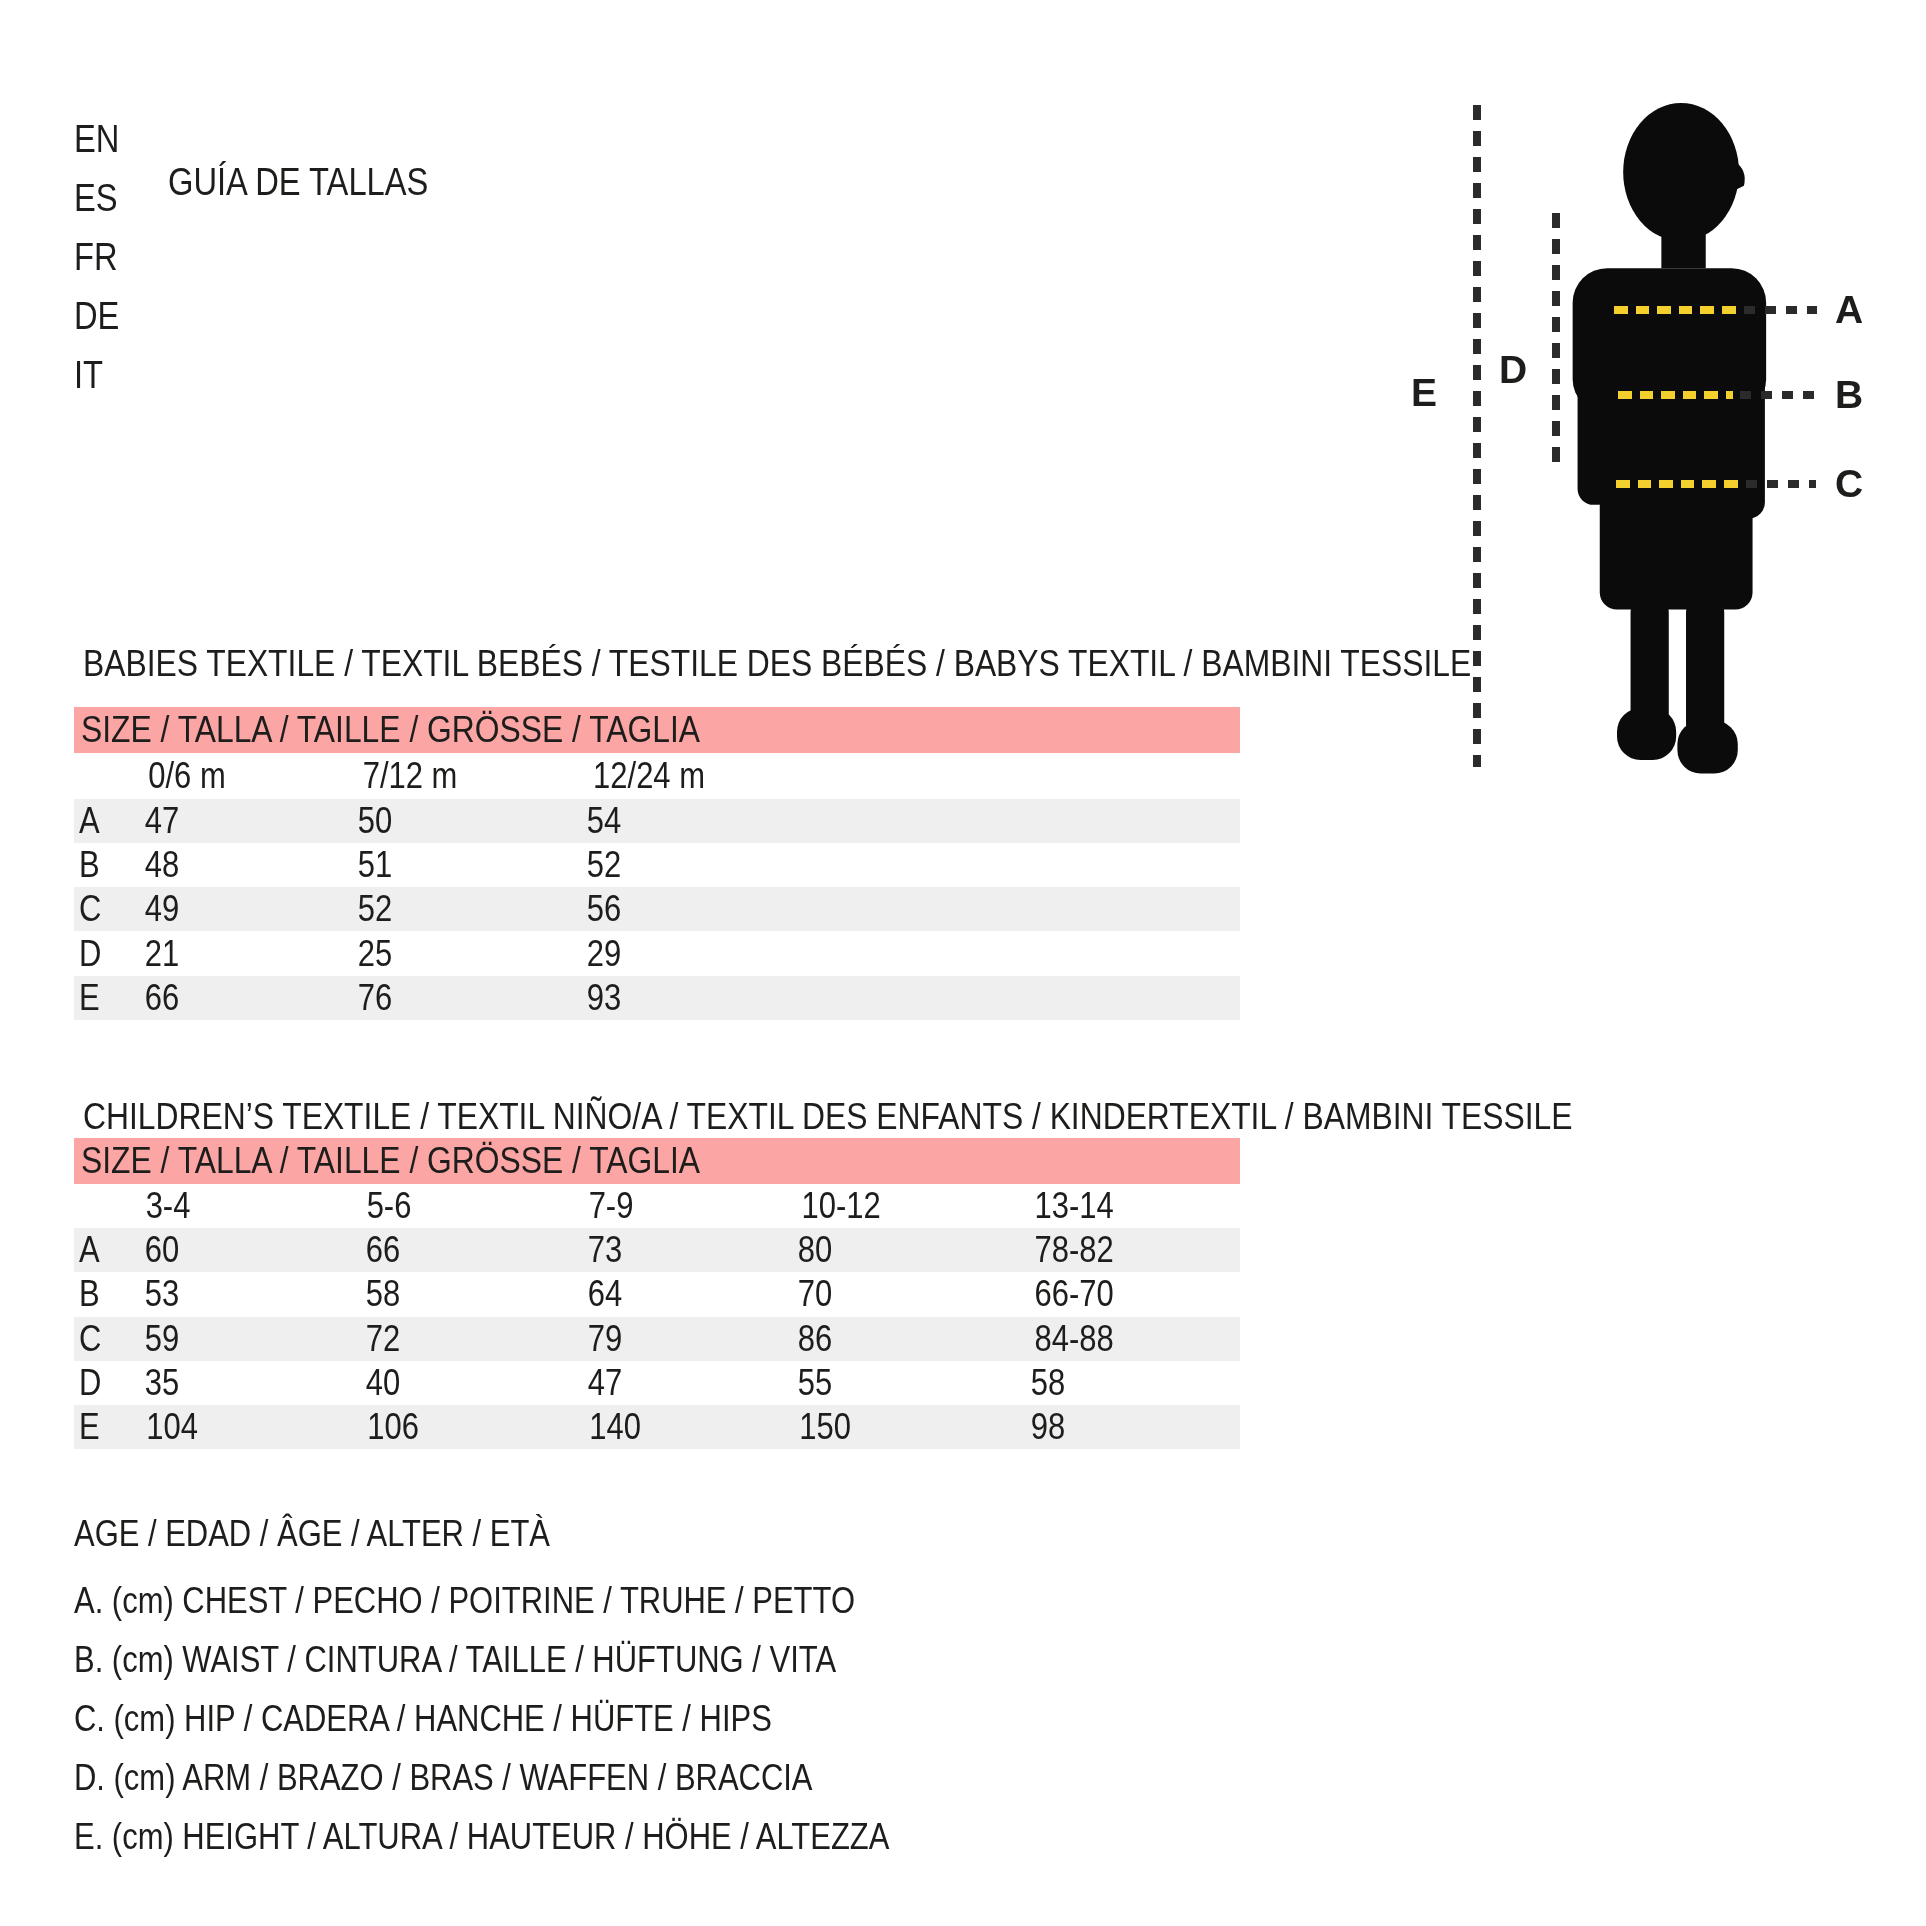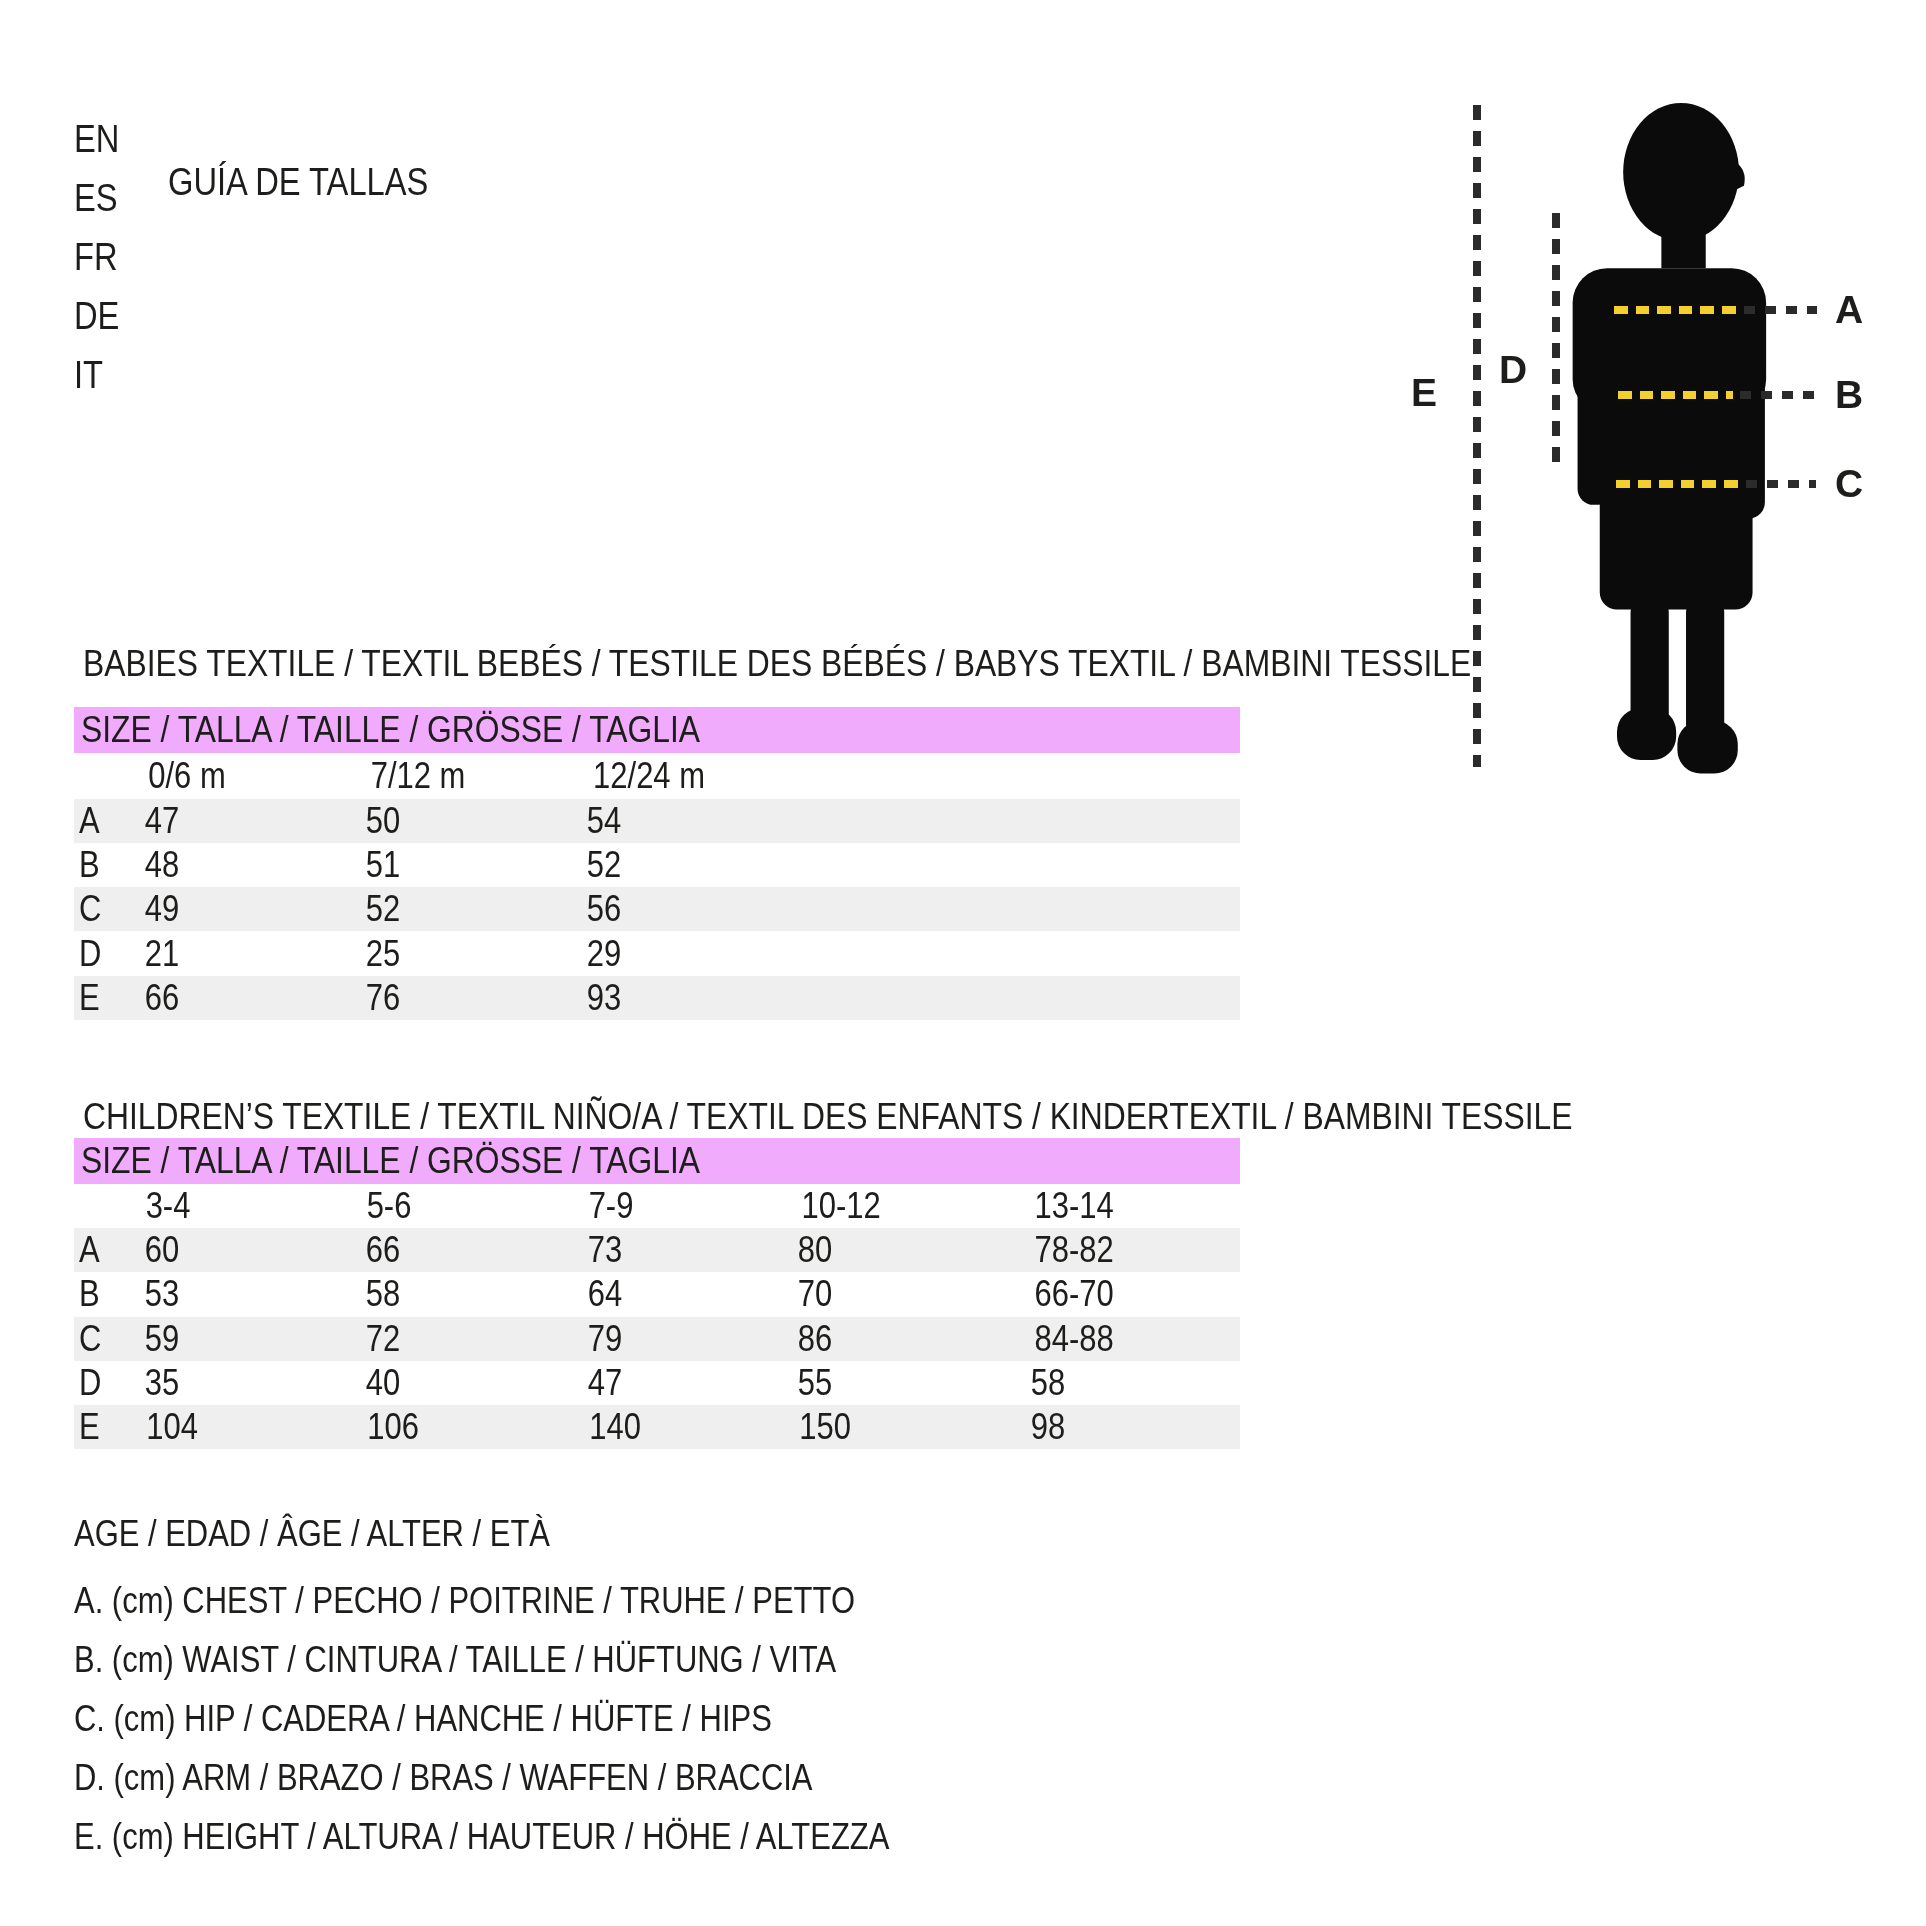--- a/index.html
+++ b/index.html
@@ -19,27 +19,27 @@
 
   
   .vline{position:absolute;width:8px;background:repeating-linear-gradient(180deg,#2b2b2b 0 15.4px,transparent 15.4px 26px);}
   .hl{position:absolute;height:8px;}
   .hl-y{background:repeating-linear-gradient(90deg,#f3d02e 0 13.6px,transparent 13.6px 21.6px);}
   .hl-d{background:repeating-linear-gradient(90deg,#2b2b2b 0 11px,transparent 11px 21px);}
   .flabel{position:absolute;font-size:39px;font-weight:700;height:43px;line-height:43px;}
 
   
   .sec-title{position:absolute;left:74px;height:42px;line-height:42px;font-size:37px;width:1602px;margin-left:9px;}
-  .size-bar{position:absolute;left:74px;width:1166px;height:46px;background:#f0abfc;
+  .size-bar{position:absolute;left:74px;width:1166px;height:46px;background:#fca5a5;
             display:flex;align-items:center;padding-left:7.4px;box-sizing:border-box;font-size:37px;}
   .trow{position:absolute;left:74px;width:1166px;height:44px;line-height:44px;font-size:36px;}
   .stripe{background:#efefef;}
   .cell{position:absolute;top:0;width:185px;text-align:left;line-height:44px;text-decoration:underline;}
   .lcell{position:absolute;top:0;left:5px;width:136px;text-align:left;line-height:44px;}
-  .bc0{left:68px}.bc1{left:289px}.bc2{left:510px}
+  .bc0{left:68px}.bc1{left:281px}.bc2{left:510px}
   .cc0{left:68px}.cc1{left:289px}.cc2{left:511px}.cc3{left:721px}.cc4{left:954px}
 
   
   .legend-row{position:absolute;left:74px;height:42px;line-height:42px;font-size:36px;width:1356px;}
 </style>
 </head>
 <body>
 
 <div>
   <div class="lang-row" style="top:102px">

